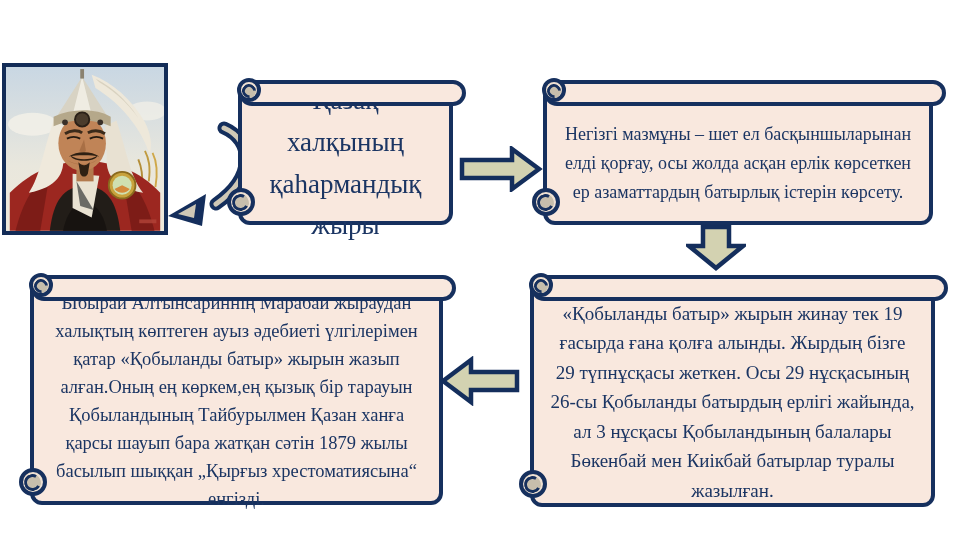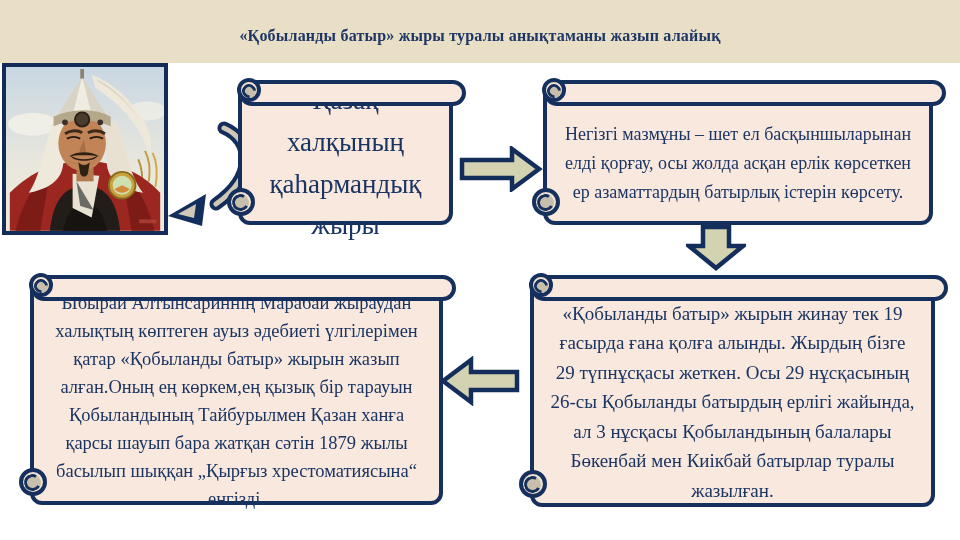--- a/index.html
+++ b/index.html
@@ -64,23 +64,20 @@
   
   .block-arrow { position:absolute; }
   .block-arrow polygon { fill:#d3d2b1; stroke:#142e5c; stroke-width:4.5; stroke-linejoin:miter; }
   .curved-arrow { position:absolute; left:160px; top:120px; }
 </style>
 </head>
 <body>
 
 <div class="stage">
 
-  <div class="title-band">
-    <div class="title">«Қобыланды батыр» жыры туралы анықтаманы жазып алайық</div>
-  </div>
 
   <div class="portrait" title="Қобыланды батыр портреті">
     <svg viewBox="0 0 166 172">
       <defs>
         <linearGradient id="sky" x1="0" y1="0" x2="0" y2="1">
           <stop offset="0" stop-color="#c9d7e3"></stop>
           <stop offset="0.6" stop-color="#e9e7dd"></stop>
           <stop offset="1" stop-color="#efe9da"></stop>
         </linearGradient>
       </defs>

